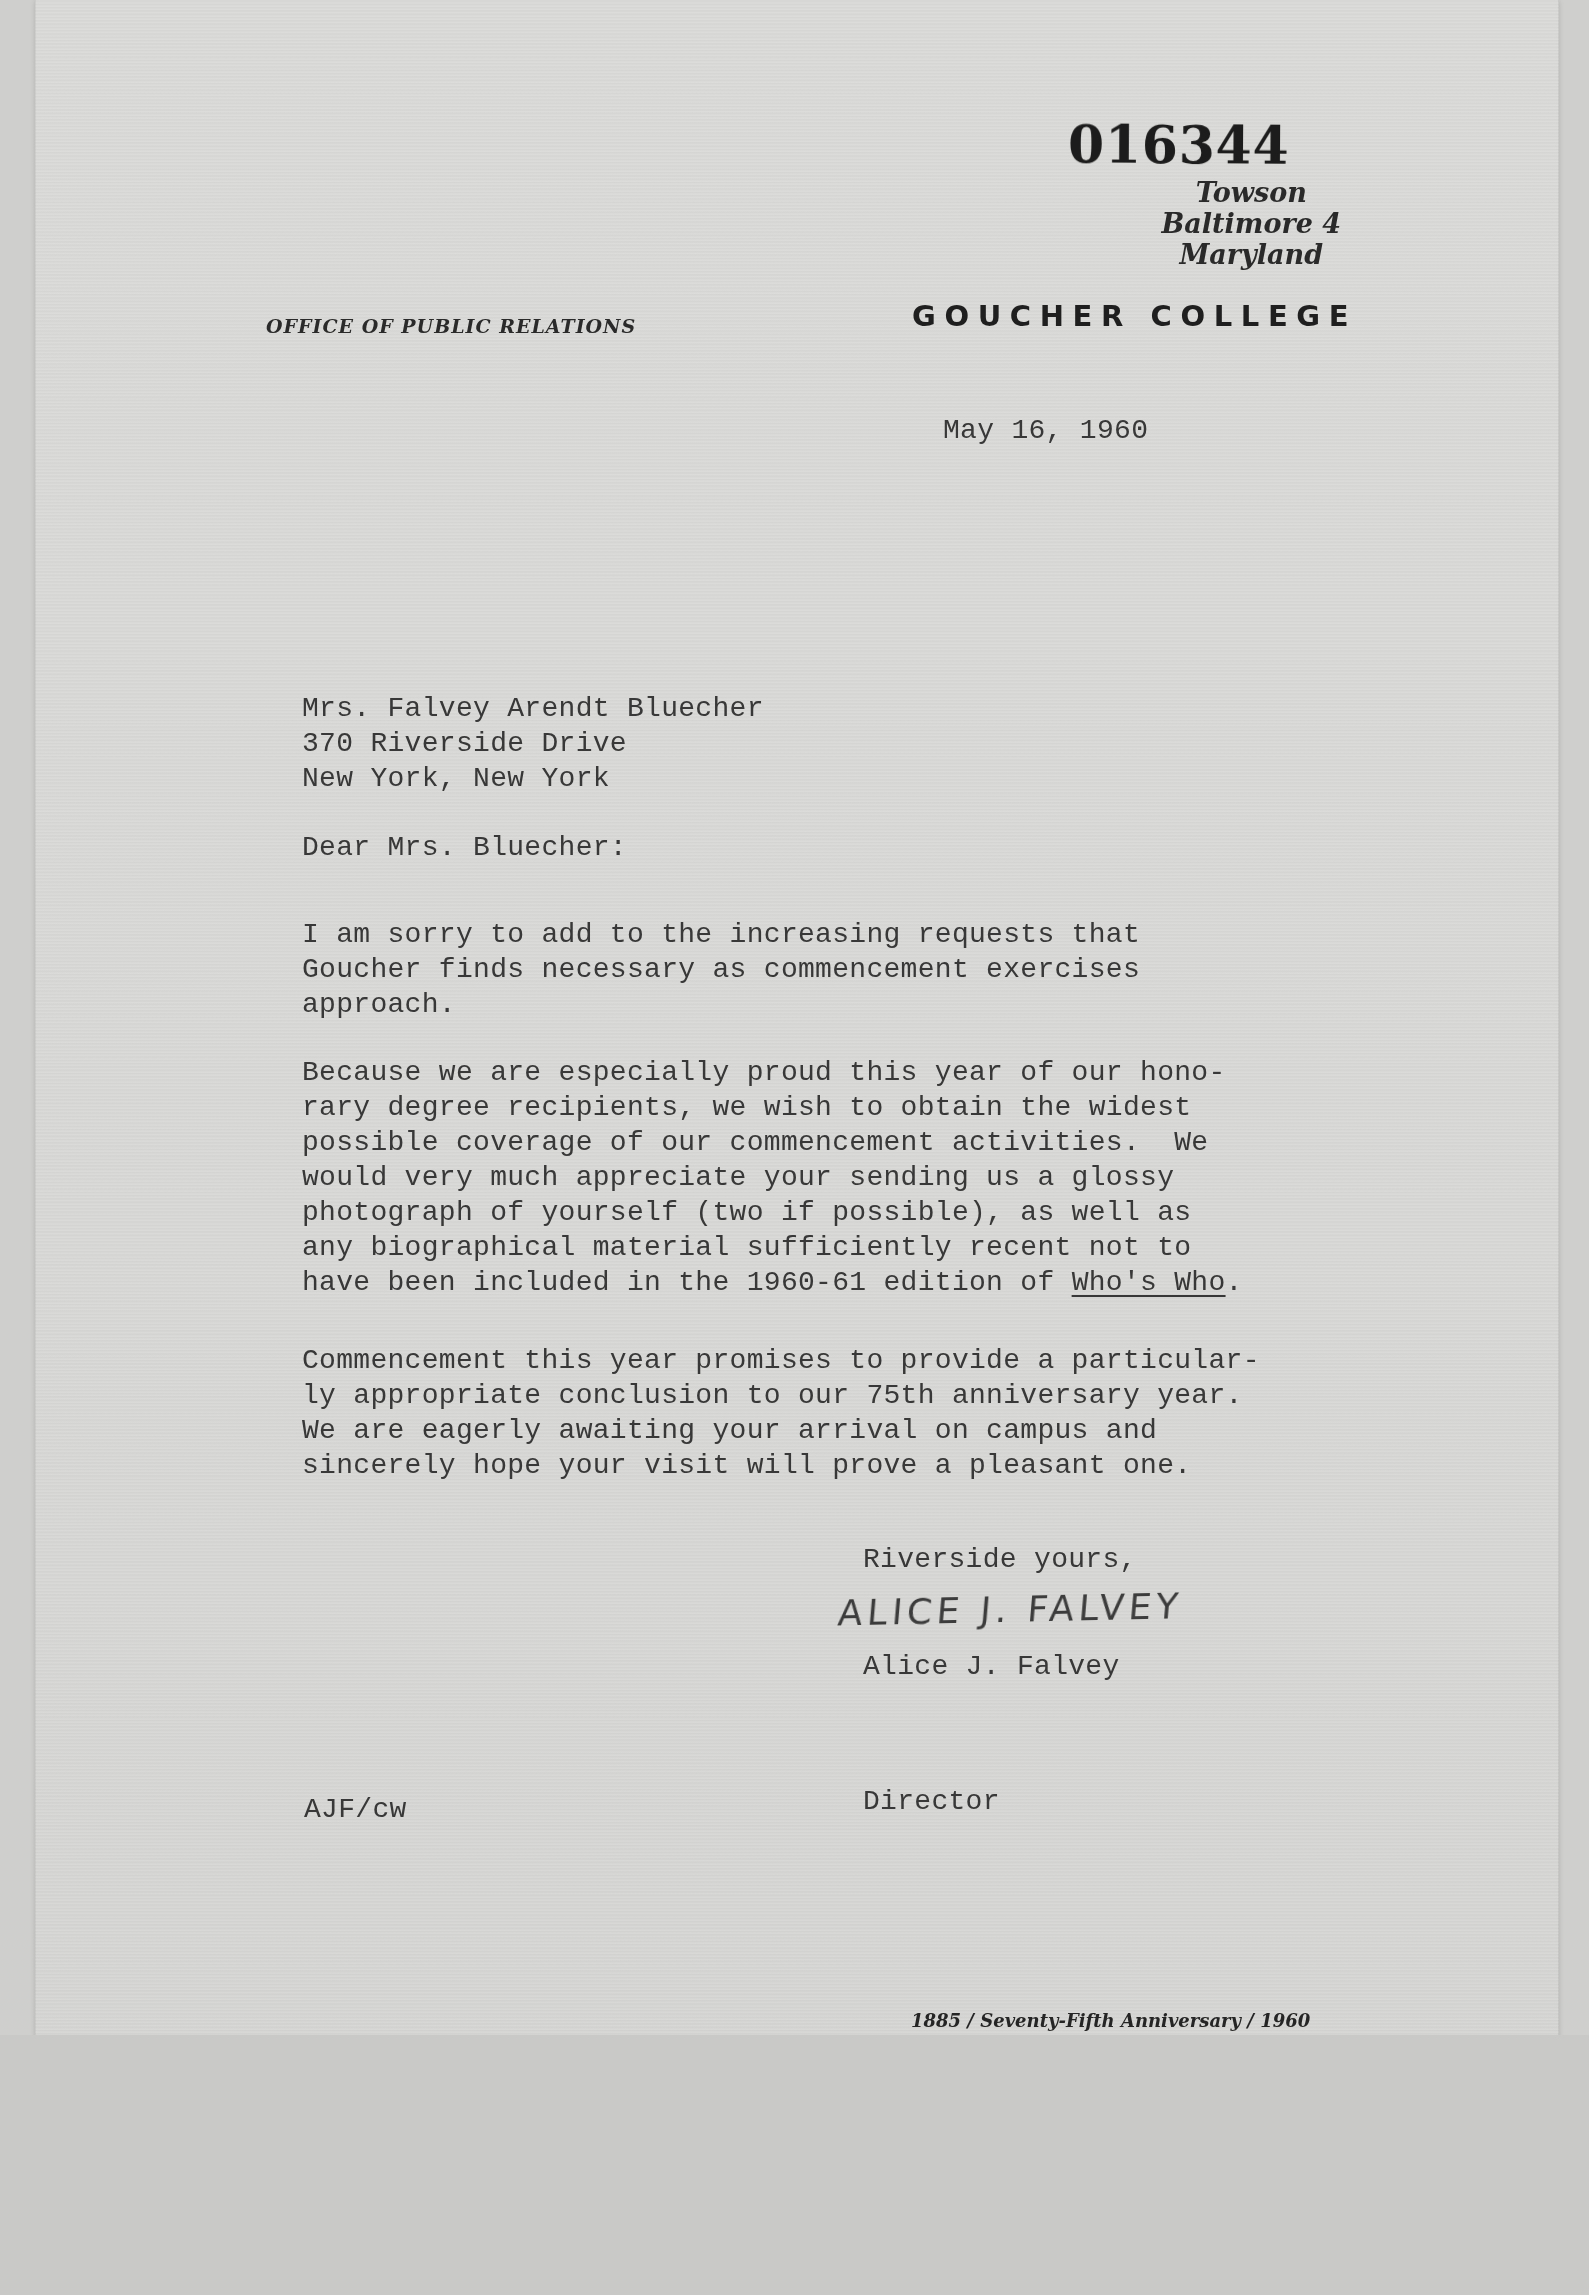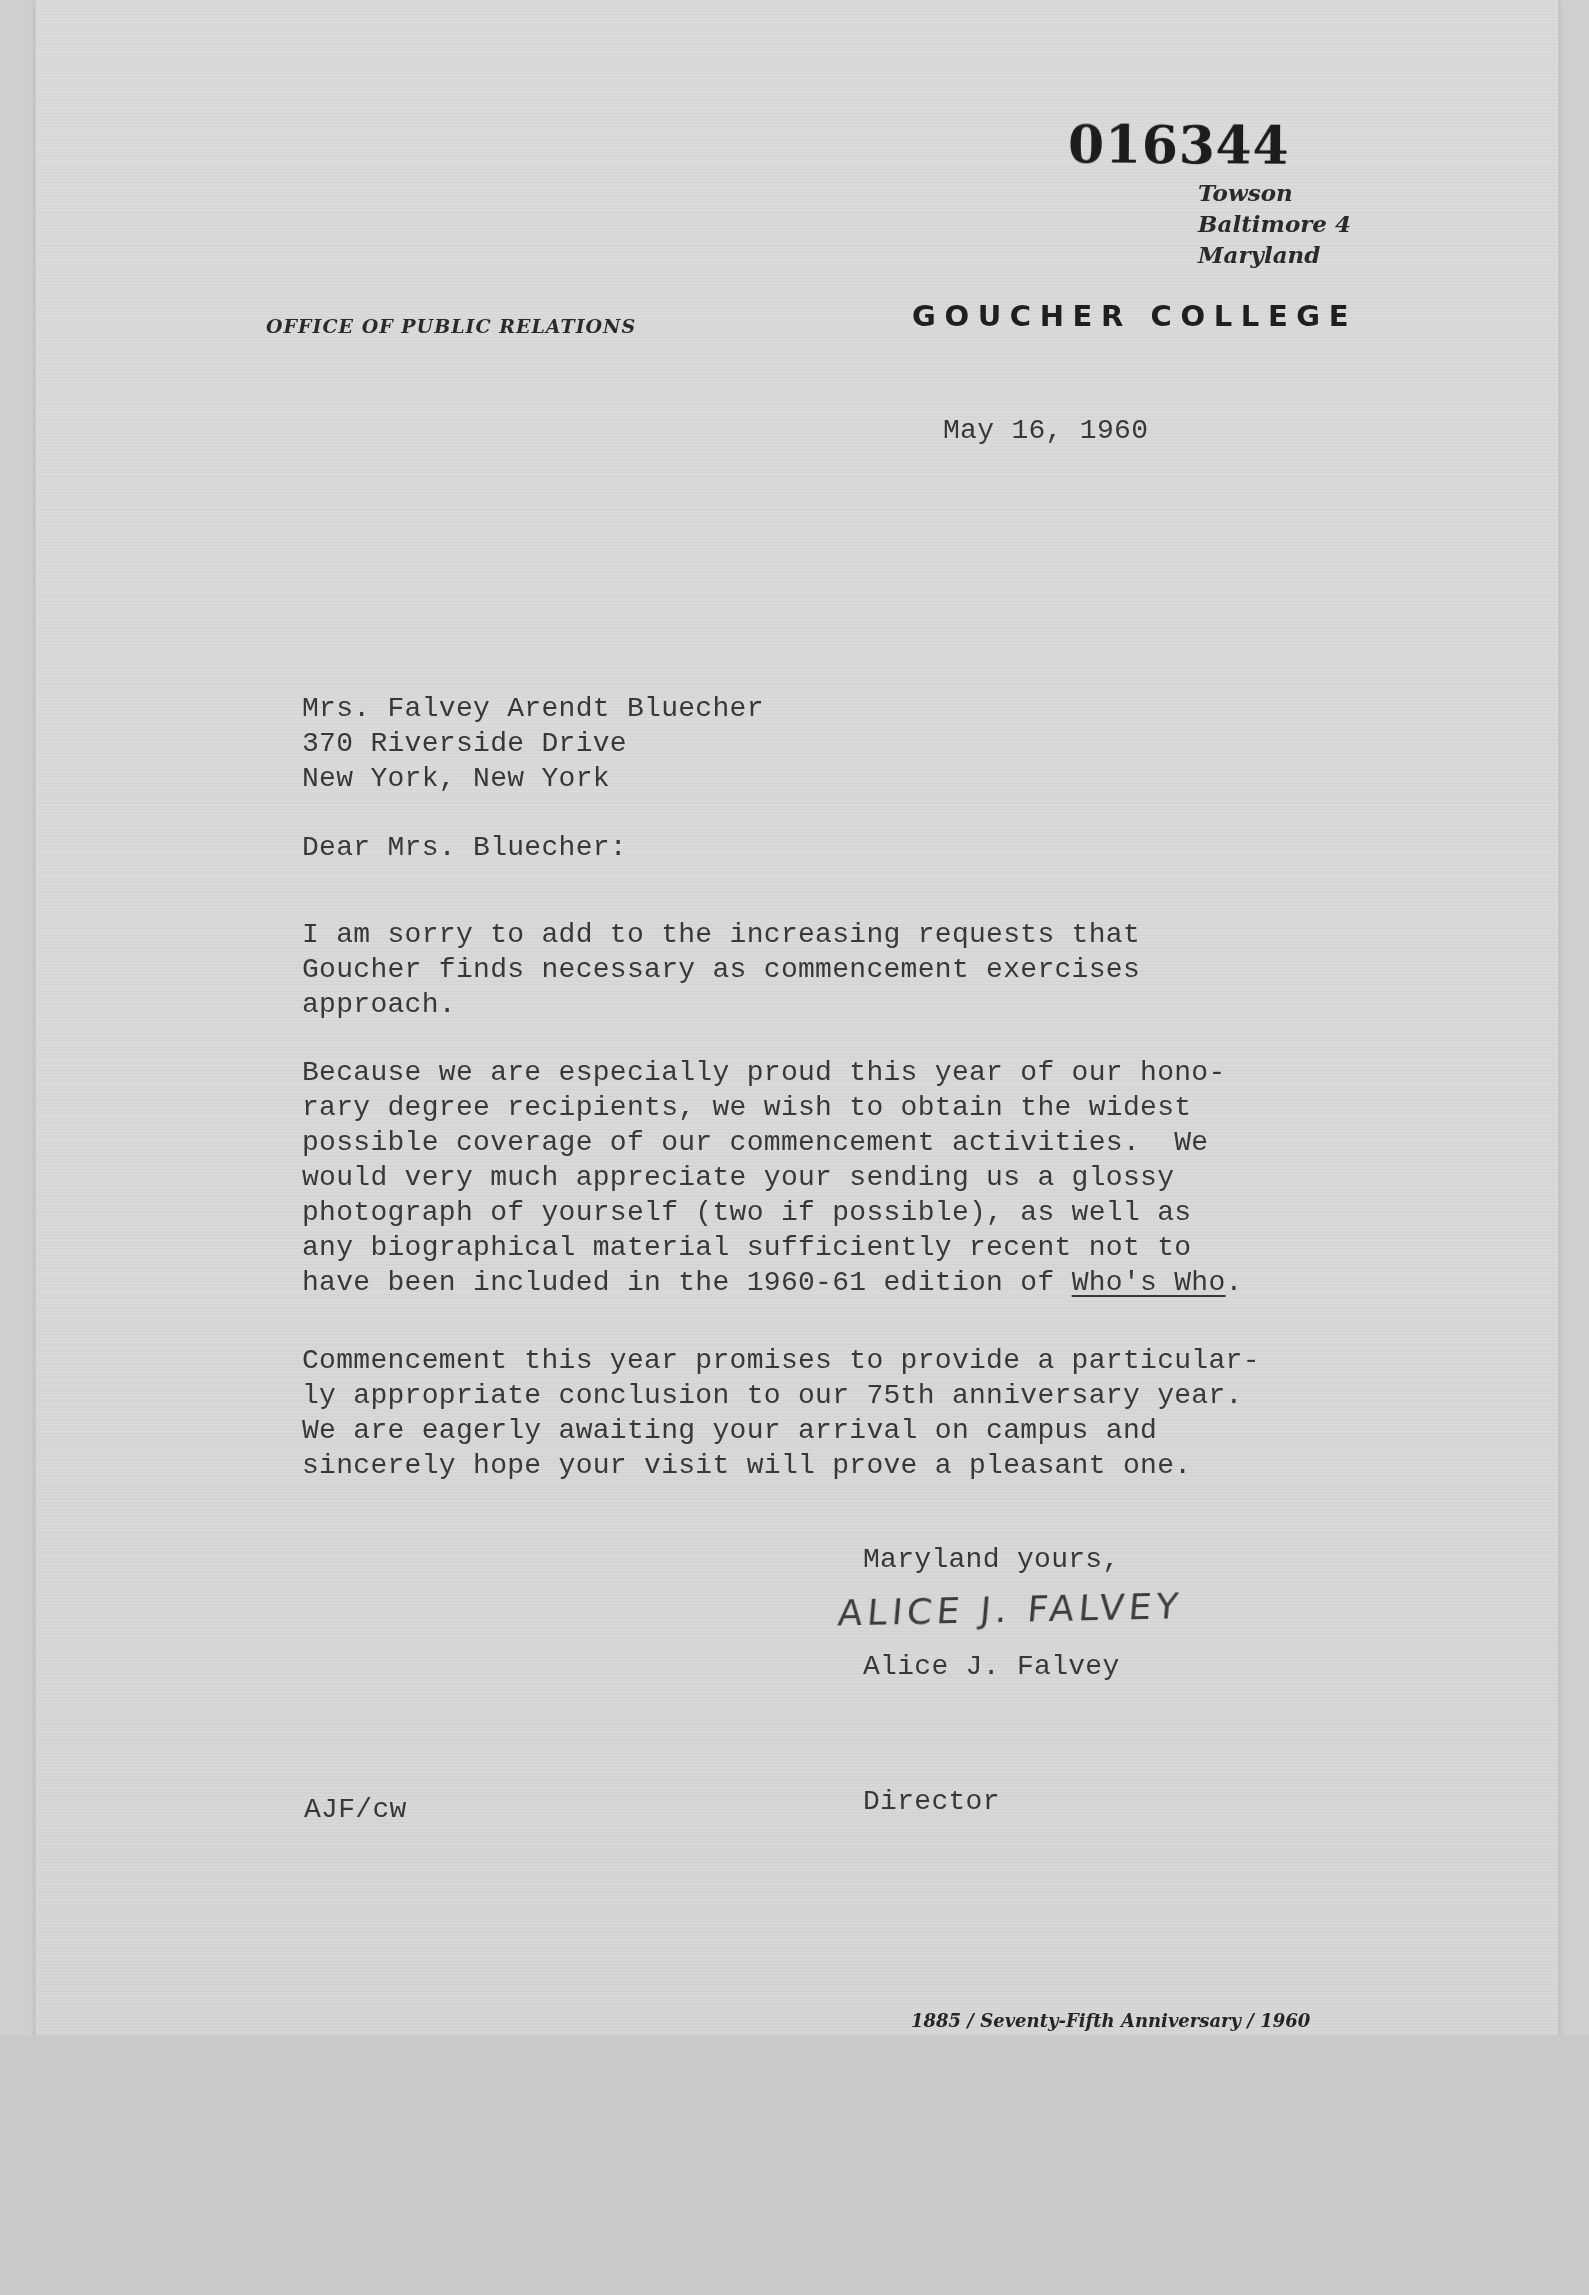--- a/index.html
+++ b/index.html
@@ -48,24 +48,24 @@
     left: 1068px; top: 114px;
     font-family: "DejaVu Serif", "Liberation Serif", serif;
     font-weight: bold;
     font-size: 52px;
     letter-spacing: 0.7px;
     color: #1c1c1c;
     transform: rotate(0.4deg);
     filter: blur(0.5px);
   }
   .location {
-    right: 238px; top: 177px;
-    font-size: 23px;
+    right: 248px; top: 177px;
+    font-size: 27px;
     line-height: 31px;
-    text-align: left;
+    text-align: center;
   }
   .office {
     left: 266px; top: 315px;
     font-size: 19px;
     letter-spacing: 1px;
   }
   .college {
     position: absolute;
     left: 912px; top: 299px;
     font-family: "DejaVu Sans", "Liberation Sans", sans-serif;
@@ -149,21 +149,21 @@
 would very much appreciate your sending us a glossy
 photograph of yourself (two if possible), as well as
 any biographical material sufficiently recent not to
 have been included in the 1960-61 edition of </span><span class="underlined">Who's Who</span><span>.</span></div>
 
   <div class="tw para-3">Commencement this year promises to provide a particular-
 ly appropriate conclusion to our 75th anniversary year.
 We are eagerly awaiting your arrival on campus and
 sincerely hope your visit will prove a pleasant one.</div>
 
-  <div class="tw closing">Maryland yours,</div>
+  <div class="tw closing">Riverside yours,</div>
 
   <div class="signature" aria-label="Alice J. Falvey">Alice J. Falvey</div>
 
   <div class="tw signer-name">Alice J. Falvey</div>
 
   <div class="tw signer-title">Director</div>
 
   <div class="tw reference">AJF/cw</div>
 
   <div class="footer-line">1885 / Seventy-Fifth Anniversary / 1960</div>

